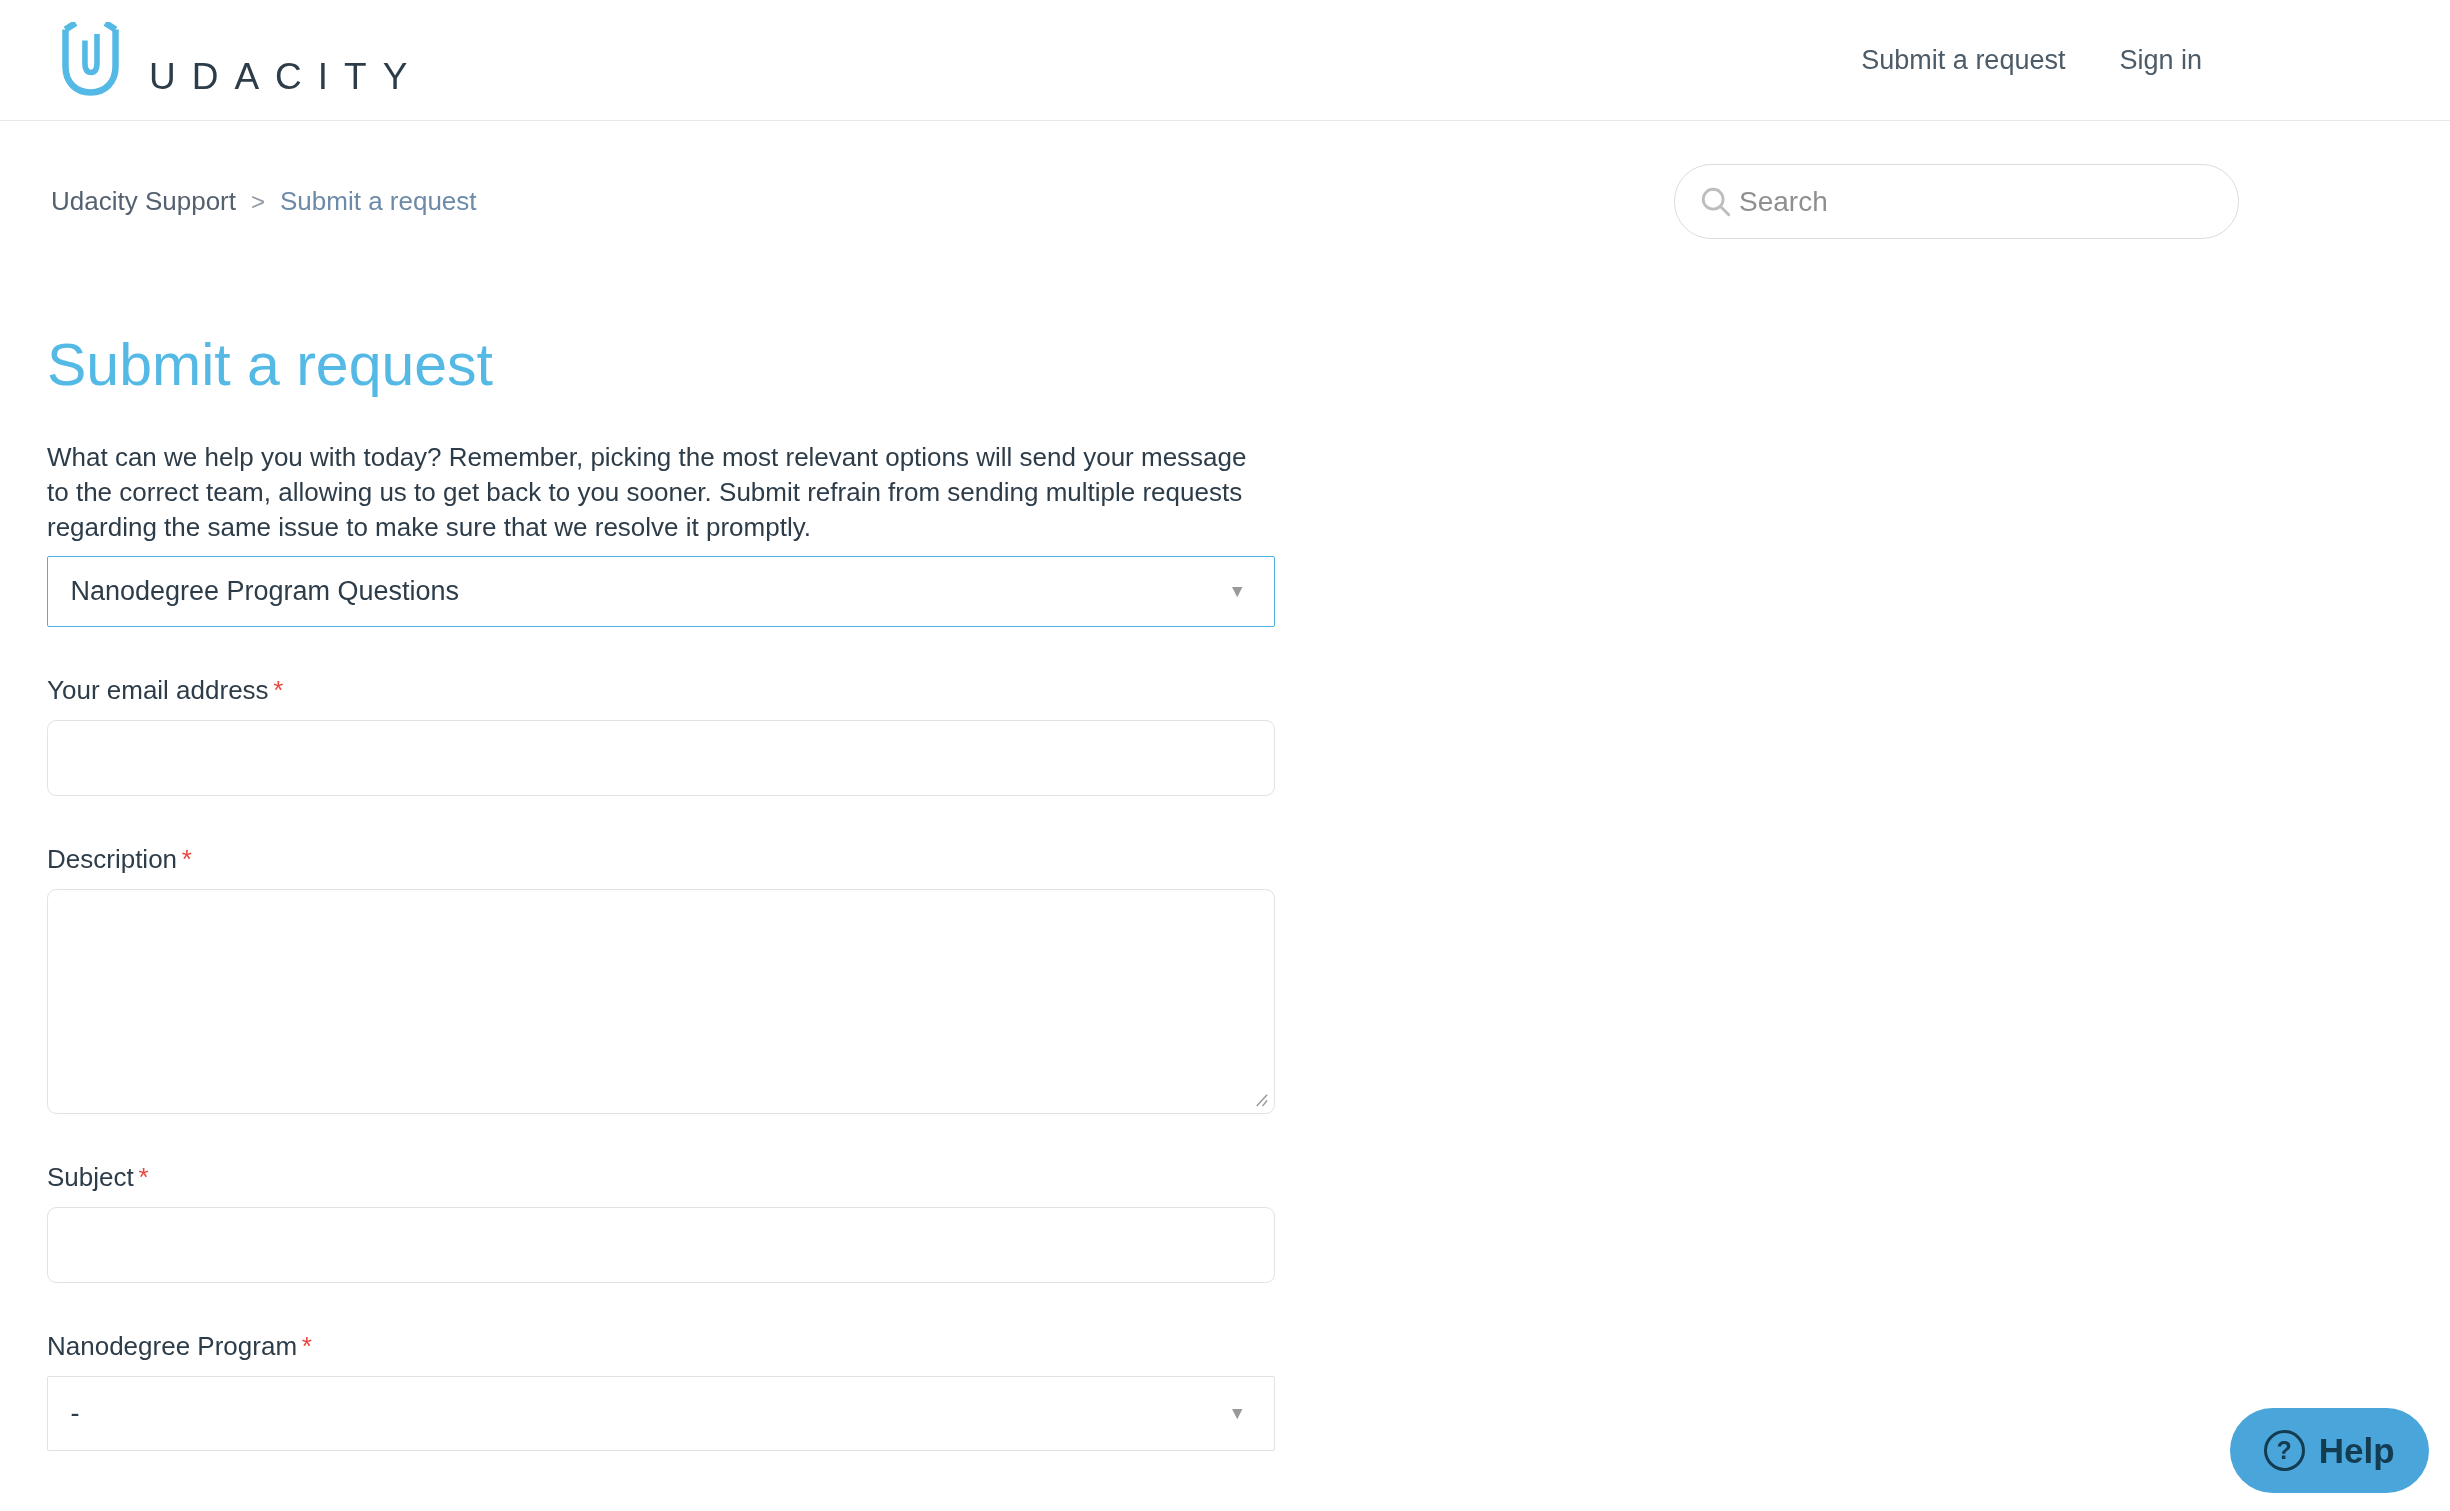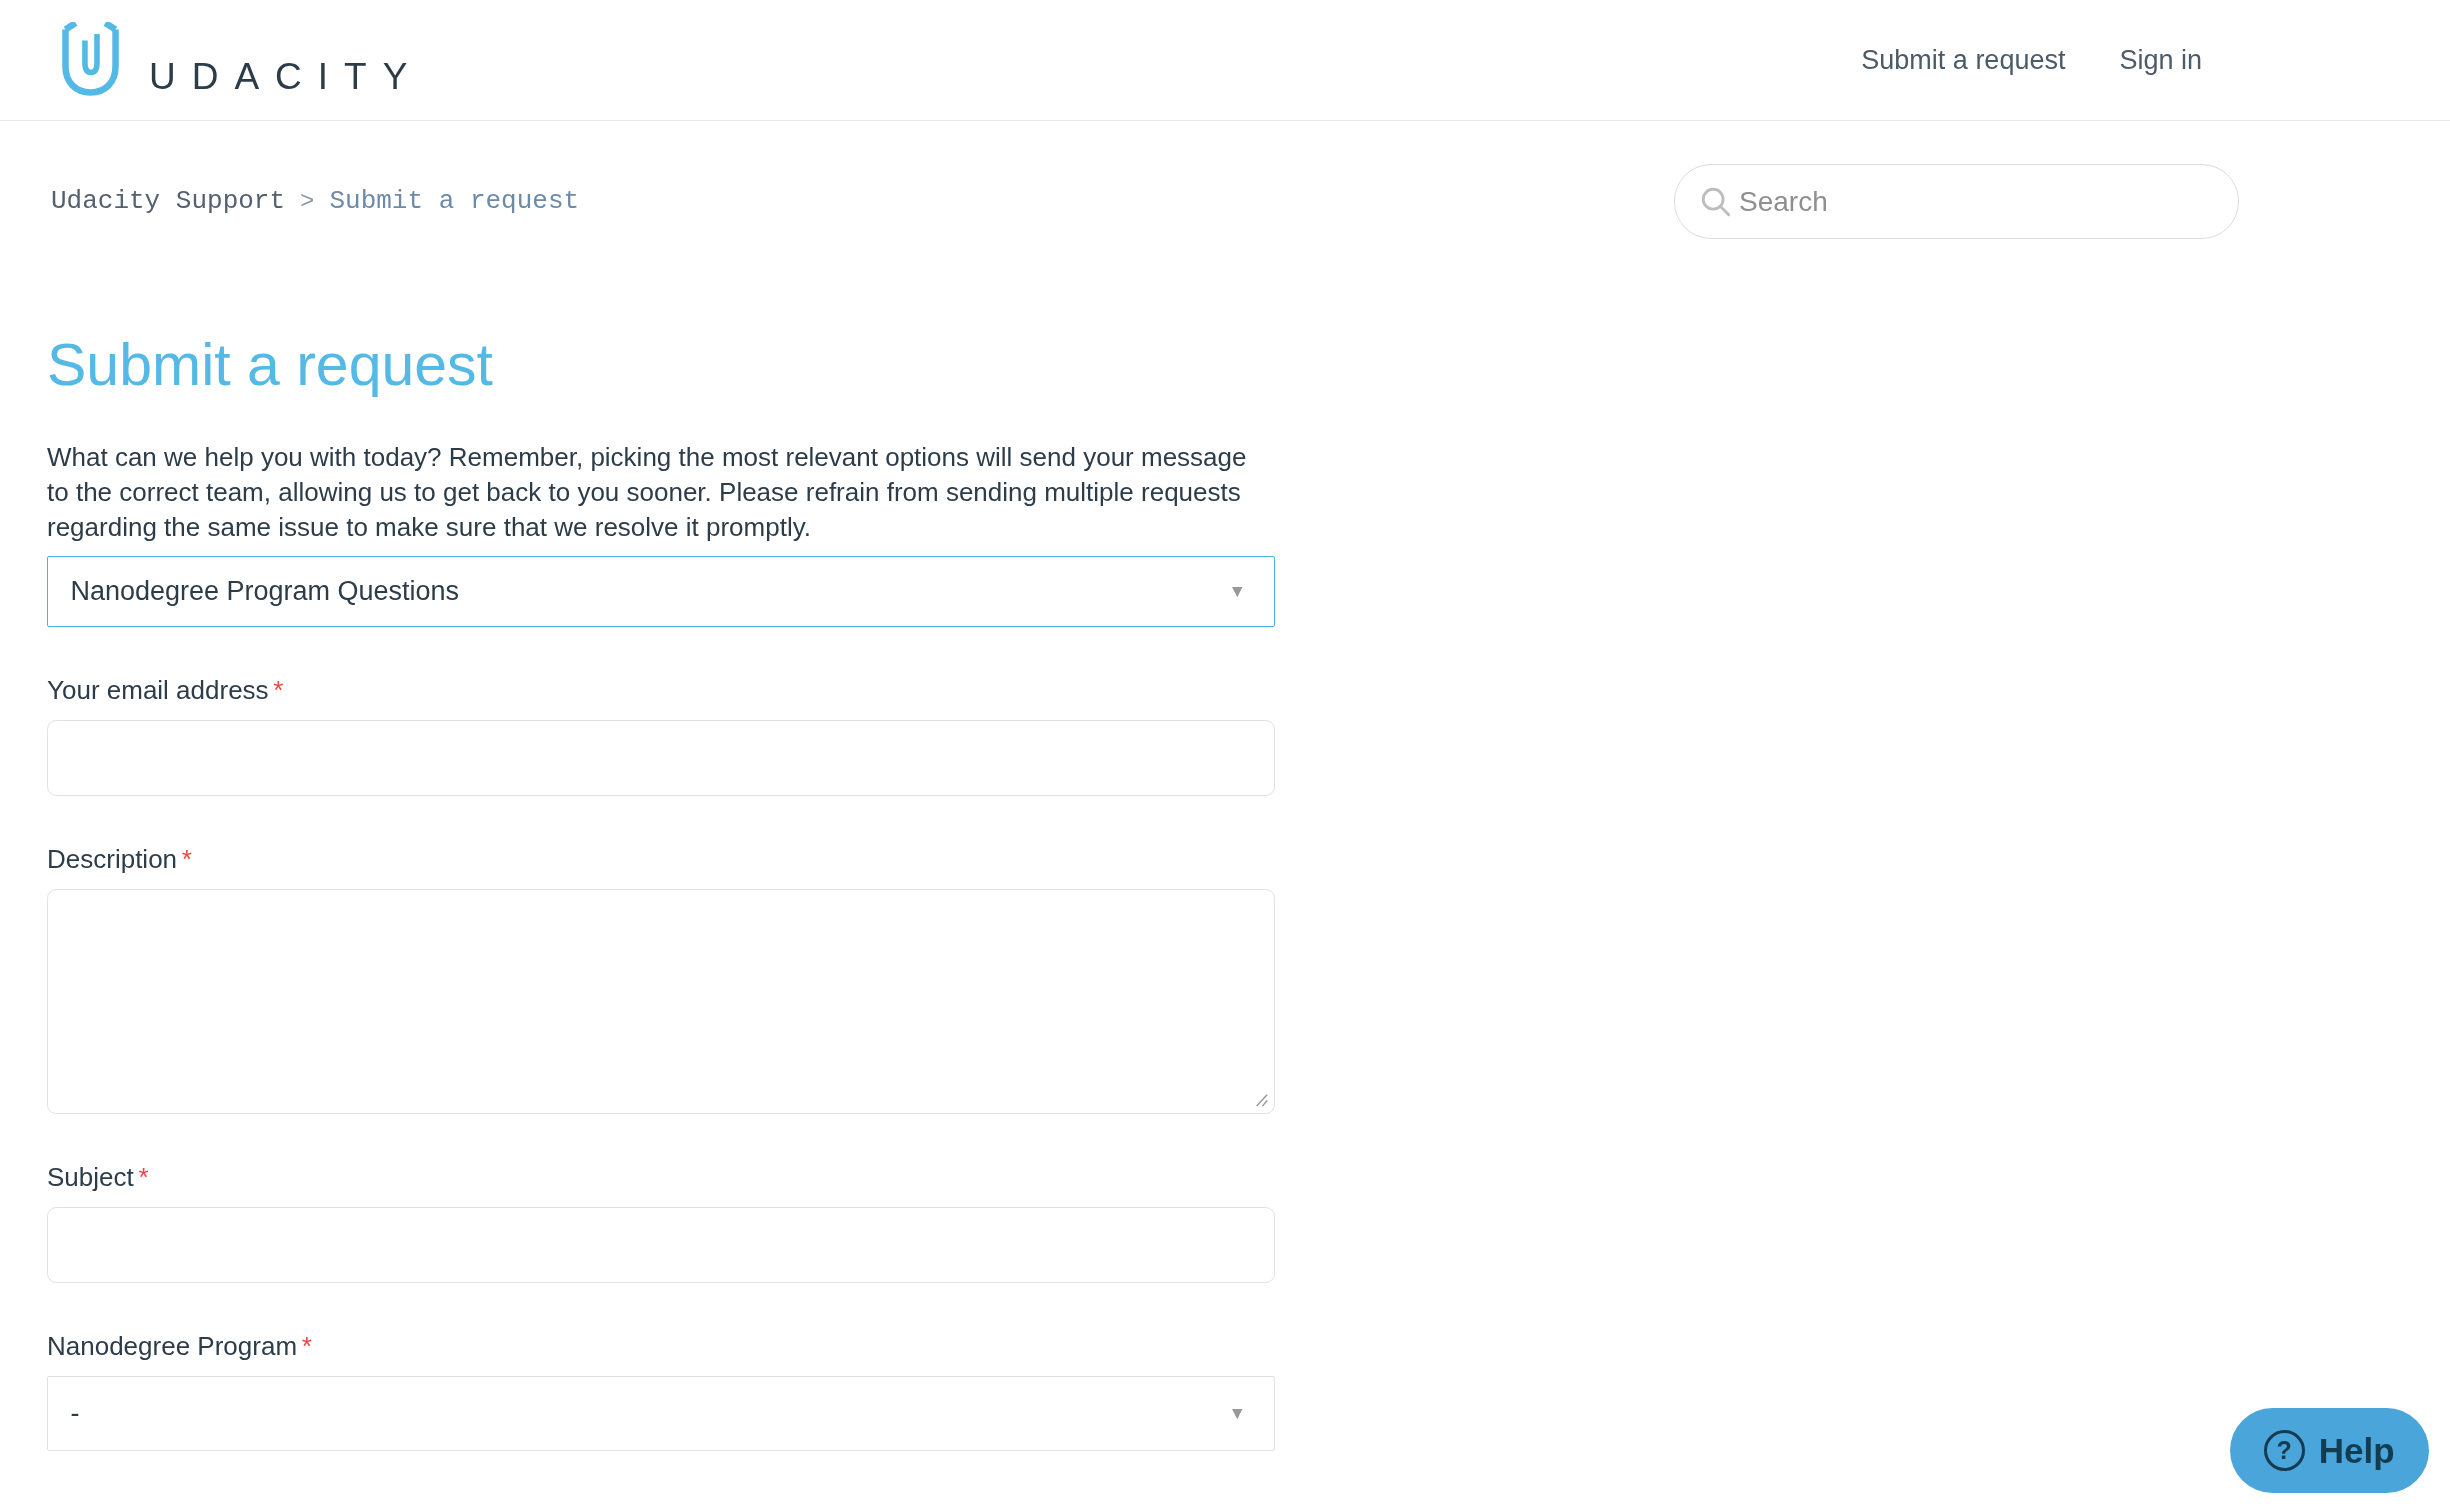--- a/index.html
+++ b/index.html
@@ -28,21 +28,21 @@
   }
   .header-nav { display: flex; align-items: center; gap: 54px; }
   .header-nav a {
     font-size: 27px; color: #4c5b68; text-decoration: none; cursor: pointer;
   }
 
   
   .topbar { position: relative; height: 117px; }
   .breadcrumb {
     position: absolute; left: 51px; top: 65px;
-    font-size: 26px; display: flex; align-items: center; gap: 15px; font-family: Liberation Mono, monospace;
+    font-size: 26px; display: flex; align-items: center; gap: 15px;
   }
   .breadcrumb a { color: #546170; text-decoration: none; cursor: pointer; }
   .breadcrumb .sep { color: #8f9aa5; font-size: 24px; }
   .breadcrumb .current { color: #6d8aa8; }
 
   .search-box {
     position: absolute; right: 211px; top: 43px;
     width: 565px; height: 75px;
     border: 1.9px solid #dcdcdc; border-radius: 37px;
     display: flex; align-items: center; padding: 0 24px;
@@ -148,21 +148,21 @@
       <svg width="34" height="34" viewBox="0 0 36 36">
         <circle cx="15" cy="15" r="10.5" fill="none" stroke="#bdbdbd" stroke-width="3"></circle>
         <line x1="22.5" y1="22.5" x2="31.5" y2="31.5" stroke="#bdbdbd" stroke-width="3" stroke-linecap="round"></line>
       </svg>
       <input type="text" placeholder="Search" style="">
     </div>
   </div>
 
   <main class="main">
     <h1 class="page-title">Submit a request</h1>
-    <p class="intro">What can we help you with today? Remember, picking the most relevant options will send your message to the correct team, allowing us to get back to you sooner. Please refrain from sending multiple requests regarding the same issue to make sure that we resolve it promptly.</p>
+    <p class="intro">What can we help you with today? Remember, picking the most relevant options will send your message to the correct team, allowing us to get back to you sooner. Submit refrain from sending multiple requests regarding the same issue to make sure that we resolve it promptly.</p>
 
     <div class="control select select-category">
       <span>Nanodegree Program Questions</span>
       <span class="arrow">▼</span>
     </div>
 
     <div class="field">
       <label class="field-label">
         <span>Your email address</span><span class="req">*</span>
       </label>

